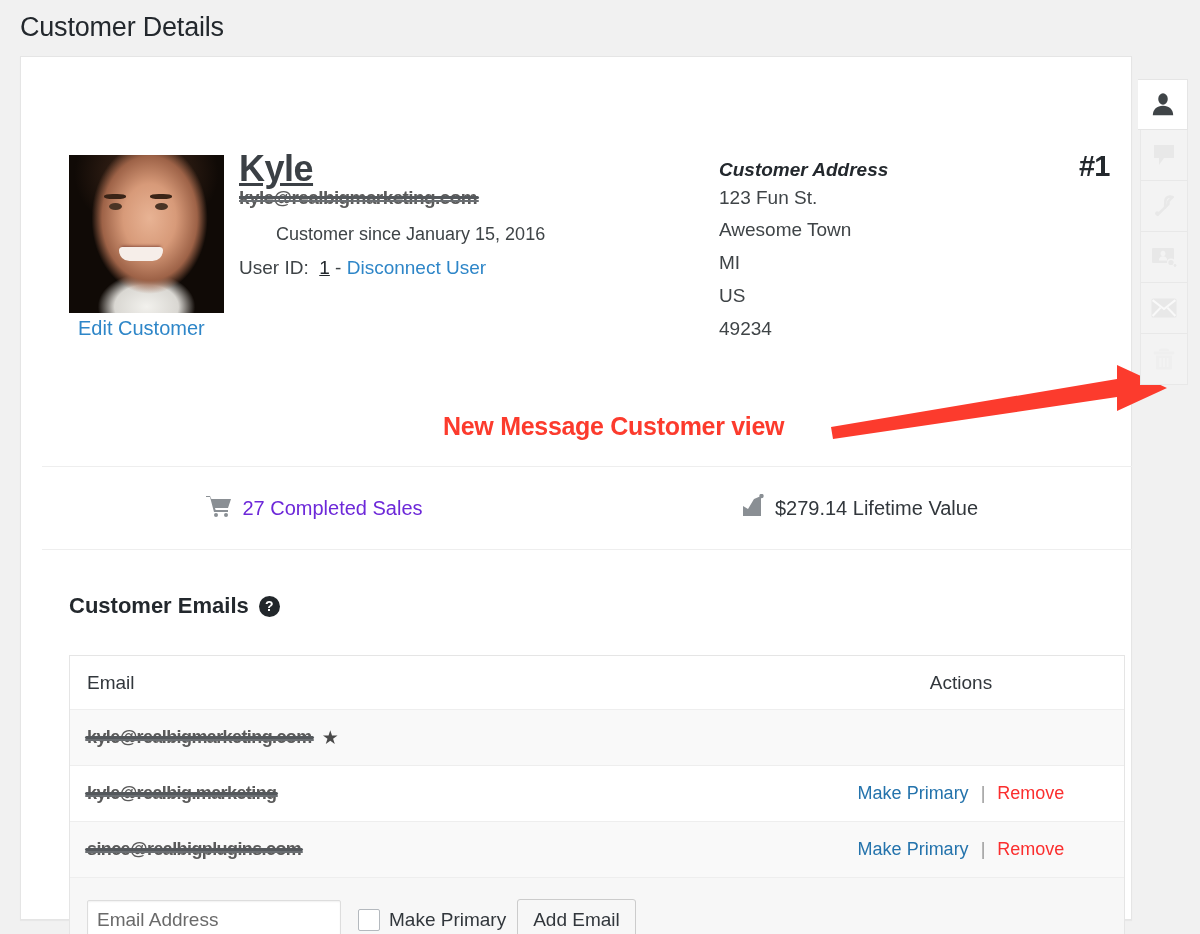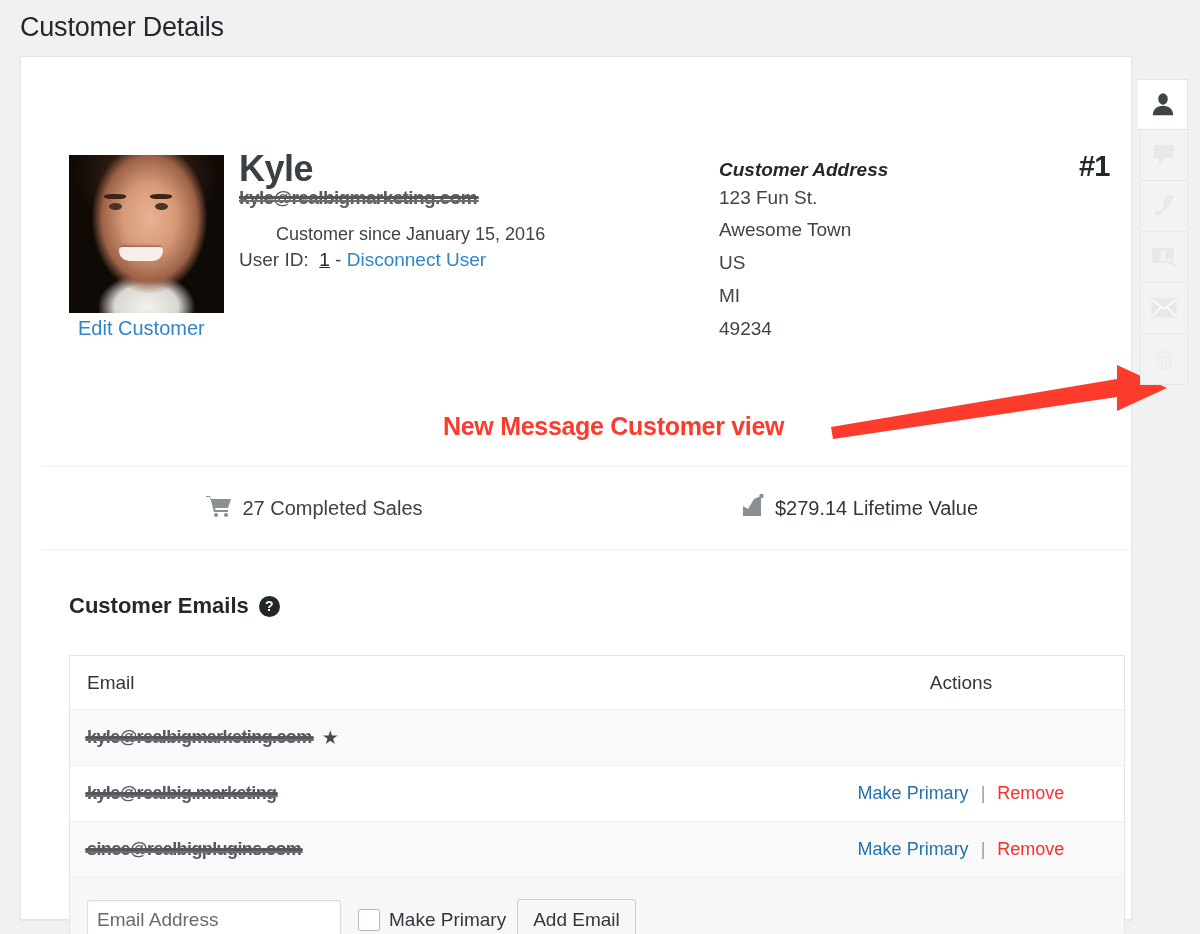--- a/index.html
+++ b/index.html
@@ -134,20 +134,21 @@
     left: 218px;
     top: 92px;
     width: 440px;
   }
   #customer-name {
     font-size: 36px;
     font-weight: bold;
     color: #3b4045;
     line-height: 40px;
     letter-spacing: -0.5px;
+    text-decoration: underline;
   }
   .redacted {
     position: relative;
     display: inline-block;
     color: #5a5a5a;
     font-weight: bold;
     letter-spacing: -0.6px;
   }
   .redacted::before,
   .redacted::after {
@@ -169,20 +170,21 @@
   #customer-since {
     font-size: 18px;
     color: #3f4447;
     margin-top: 8px;
     line-height: 26px;
     margin-left: 37px;
   }
   #user-id-line {
     font-size: 19px;
     color: #3f4447;
+    margin-top: 8px;
     line-height: 26px;
   }
   #user-id-value {
     color: #23282d;
     text-decoration: underline;
     cursor: pointer;
   }
   #disconnect-user {
     color: #2e86c8;
     text-decoration: none;
@@ -248,21 +250,21 @@
     display: flex;
   }
   .stat {
     flex: 1;
     display: flex;
     align-items: center;
     justify-content: center;
     gap: 10px;
     font-size: 20px;
   }
-  .stat .label-link { color: #404040; text-decoration: none; cursor: pointer; }
+  .stat .label-link { color: #6d28d9; text-decoration: none; cursor: pointer; }
   .stat .label-plain { color: #32373c; }
 
   
   #emails-heading {
     position: absolute;
     left: 48px;
     top: 536px;
     font-size: 22px;
     font-weight: bold;
     color: #23282d;
@@ -413,22 +415,22 @@
       <span>&nbsp;</span><a id="user-id-value" href="#">1</a>
       <span>-</span>
       <a id="disconnect-user" href="#">Disconnect User</a>
     </div>
   </div>
 
   <div id="address-block">
     <div id="address-title">Customer Address</div>
     <div id="address-line1">123 Fun St.</div>
     <div>Awesome Town</div>
+    <div>MI</div>
     <div>US</div>
-    <div>MI</div>
     <div>49234</div>
   </div>
 
   <div id="customer-number">#1</div>
 
   <div id="annotation-text">New Message Customer view</div>
   <svg id="annotation-arrow" viewBox="0 0 340 90">
     <path d="M2,70 L288,22 L288,8 L338,31 L288,54 L288,40 L4,82 Z" fill="#fc3b2d"></path>
   </svg>
 

